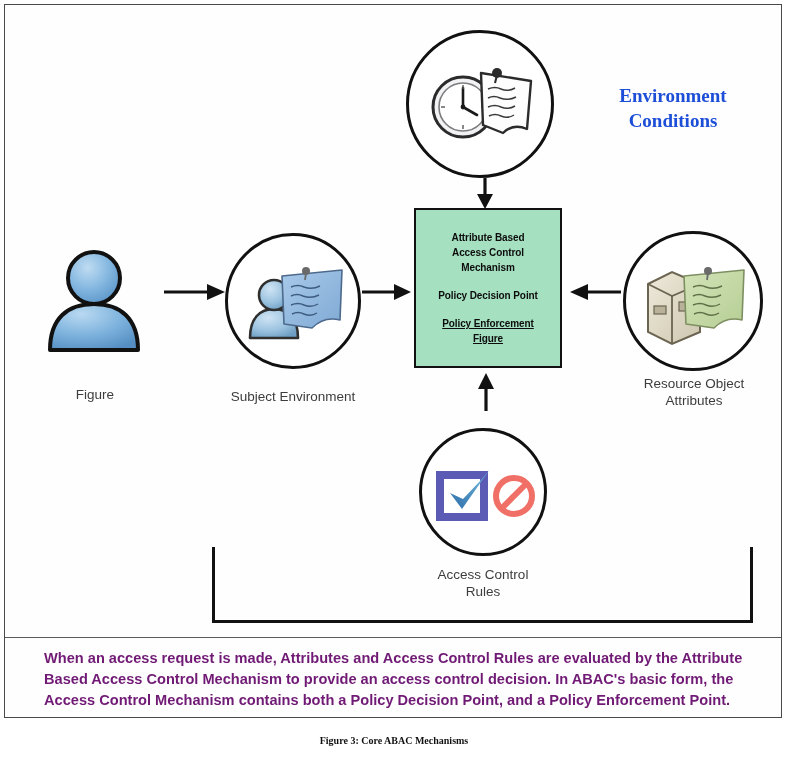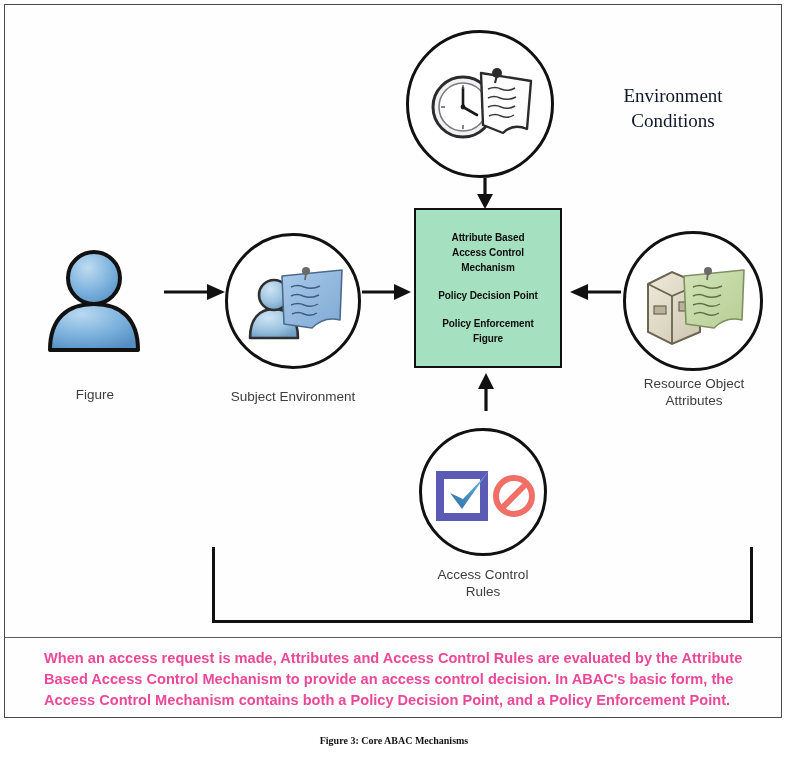--- a/index.html
+++ b/index.html
@@ -57,21 +57,22 @@
     position: absolute;
     text-align: center;
     color: #3d3d3d;
     font-size: 13.5px;
     line-height: 17px;
     font-family: "Liberation Sans", sans-serif;
     white-space: pre-line;
   }
   .serif-label {
     font-family: "Liberation Serif", serif;
-    color: #0f172a;
+    color: #1d4ed8;
+    font-weight: bold;
   }
 
   
   #acm-box {
     position: absolute;
     left: 414px;
     top: 208px;
     width: 148px;
     height: 160px;
     background: #a5e0c0;
@@ -83,21 +84,21 @@
     justify-content: center;
     text-align: center;
     color: #0d0d0d;
     font-weight: bold;
     font-size: 10px;
     line-height: 15px;
     letter-spacing: -0.1px;
   }
   #acm-box .seg { padding: 0 4px; }
   #acm-box .seg.pdp { margin-top: 13px; }
-  #acm-box .seg.pep { margin-top: 13px; }
+  #acm-box .seg.pep { margin-top: 13px; text-decoration: underline; }
 
   
   .arrow {
     position: absolute;
   }
 
   
   #acr-bracket {
     position: absolute;
     left: 212px;
@@ -113,21 +114,21 @@
 
   
   #explanation {
     position: absolute;
     left: 44px;
     top: 648px;
     width: 700px;
     font-size: 14.6px;
     line-height: 21px;
     font-weight: bold;
-    color: #ec4899;
+    color: #701a75;
     font-family: "Liberation Sans", sans-serif;
   }
 
   
   #figure-caption {
     position: absolute;
     left: 0;
     top: 735px;
     width: 788px;
     text-align: center;

